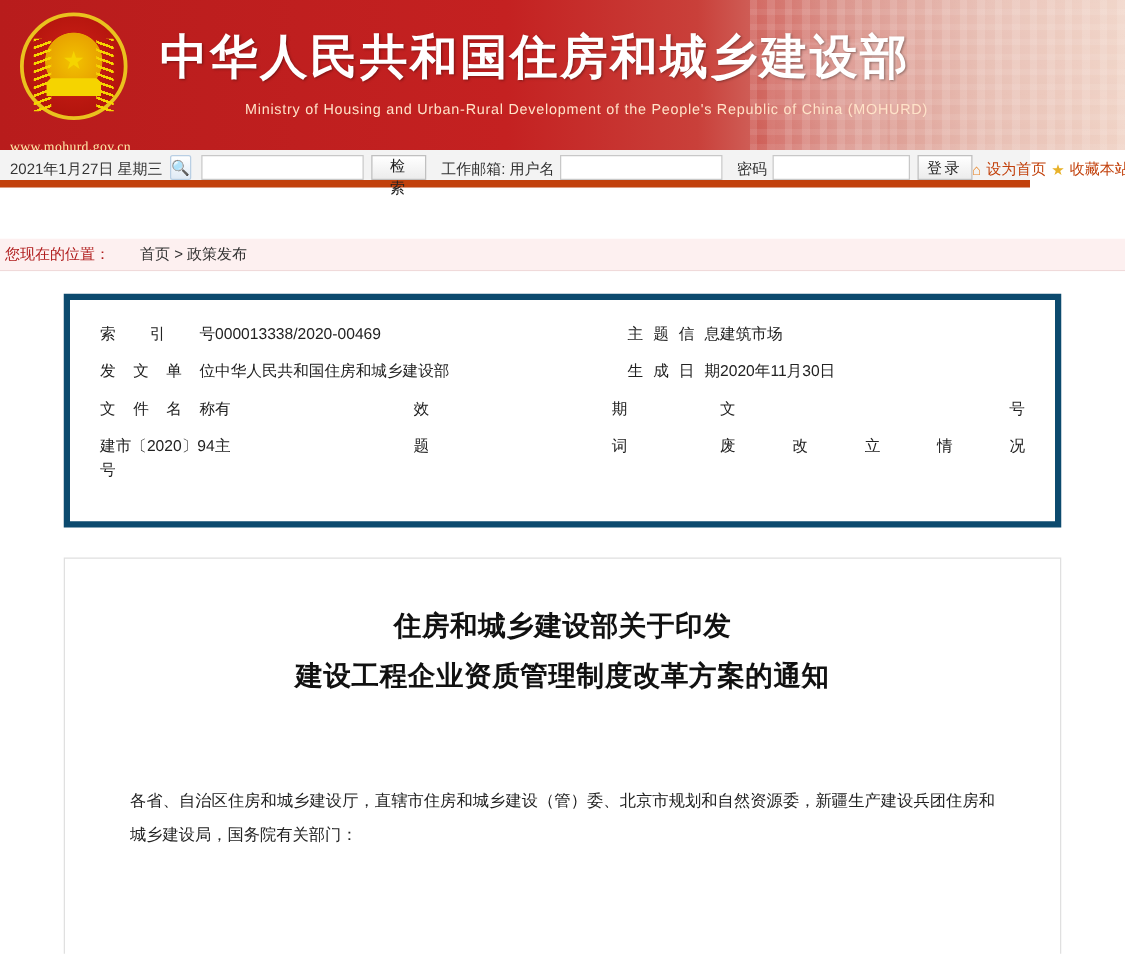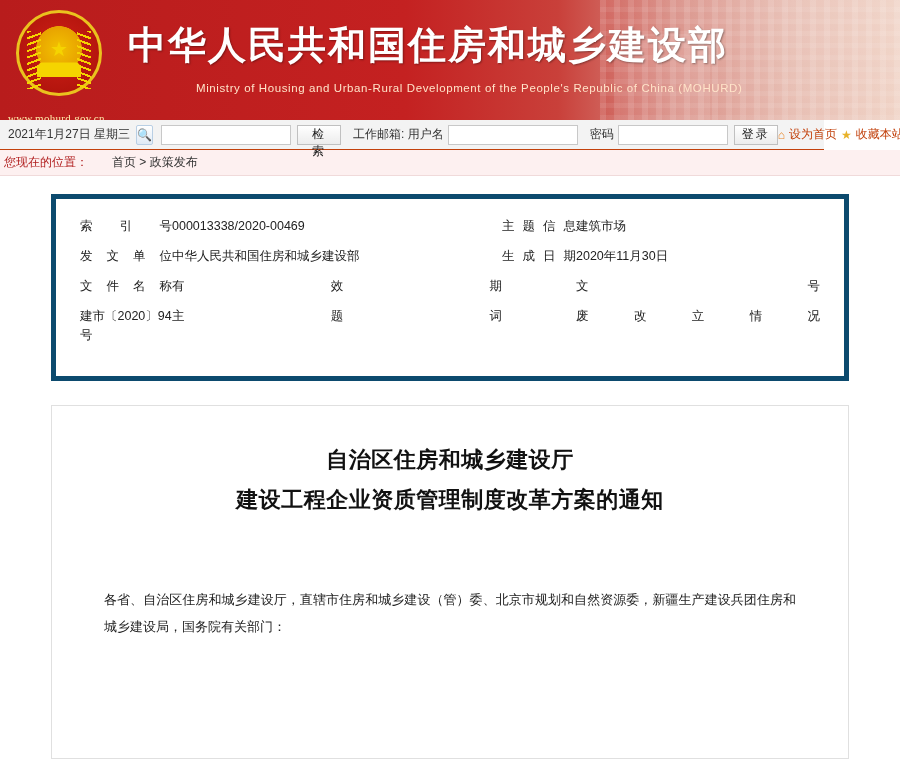--- a/index.html
+++ b/index.html
@@ -71,22 +71,22 @@
     position: absolute; left: 196px; top: 82px;
     color: #ffe3c9; font-size: 11.5px; letter-spacing: .6px;
     white-space: nowrap;
   }
 
   
   .toolbar {
     position: relative;
     height: 30px; width: 824px;
     background: #f3f3f3;
-    border-bottom: 1px solid #c2410c;
-    display: flex; align-items: center;
+    border-bottom: 6px solid #c2410c;
+    display: flex; align-items: flex-end;
     font-size: 12px; color: #333;
   }
   .tb-date { padding: 0 6px 0 8px; color: #333; white-space: nowrap; }
   .tb-searchicon {
     width: 22px; height: 20px; border: 1px solid #b9cfe4; border-radius: 2px;
     background: linear-gradient(#ffffff, #dfeaf5);
     display: flex; align-items: center; justify-content: center;
     color: #19559c; font-size: 12px; margin-right: 8px;
   }
   .tb-input {
@@ -109,20 +109,21 @@
   .star-icon { color: #e8b22a; font-size: 12px; }
 
   
   .locbar {
     height: 26px; width: 900px;
     background: #fdf0f0;
     border-bottom: 1px solid #f0dada;
     display: flex; align-items: center;
     font-size: 12px; color: #a01515;
     padding-left: 4px;
+    margin-top: 41px;
   }
   .locbar .lbl { color: #b01c1c; }
   .locbar .crumbs { color: #333; margin-left: 24px; }
 
   
   .content { width: 900px; background: #fff; padding-top: 18px; }
 
   .meta-box {
     width: 798px; margin: 0 auto;
     border: 5px solid #0c4a6e;
@@ -221,21 +222,21 @@
       <div class="mv"></div>
 
       <div class="mk">废改立情况</div>
       <div class="mv"></div>
       <div class="mk"></div>
       <div class="mv"></div>
     </div>
   </div>
 
   <div class="doc-box">
-    <div class="doc-title">自治区住房和城乡建设厅</div>
+    <div class="doc-title">住房和城乡建设部关于印发</div>
     <div class="doc-title">建设工程企业资质管理制度改革方案的通知</div>
     <div class="doc-body">
       <p>各省、自治区住房和城乡建设厅，直辖市住房和城乡建设（管）委、北京市规划和自然资源委，新疆生产建设兵团住房和城乡建设局，国务院有关部门：</p>
 
     </div>
   </div>
 
 </div>
 
 </body></html>

